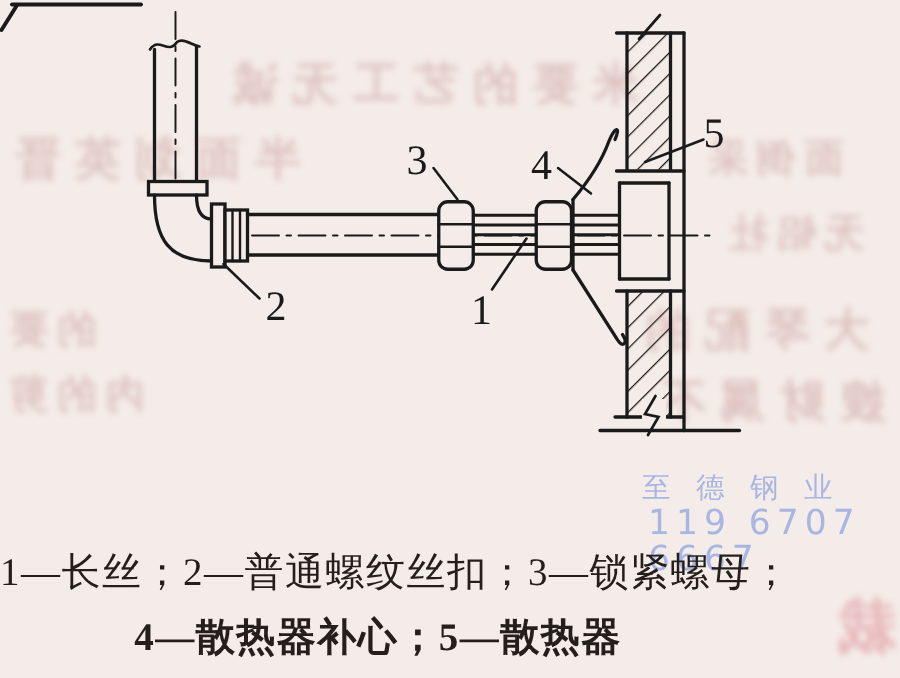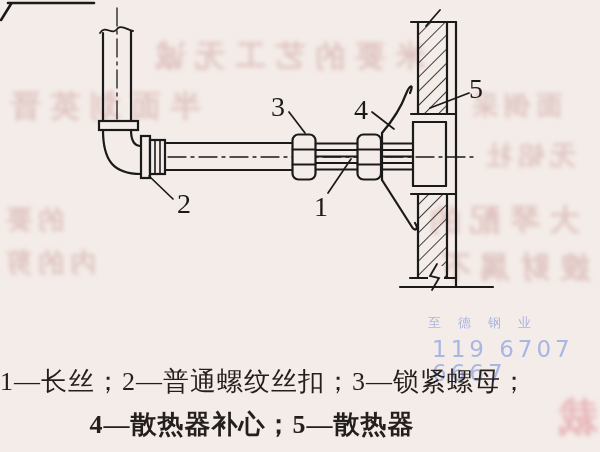--- a/index.html
+++ b/index.html
@@ -28,21 +28,21 @@
   .caption{
     position:absolute;top:314px;left:0;width:600px;
     display:flex;justify-content:center;align-items:baseline;gap:26px;
     font-size:31px;color:#241f1d;letter-spacing:2px;
   }
   
   .wm{
     position:absolute;color:#a9b5e2;line-height:1.05;
     font-family:"DejaVu Sans",sans-serif;
   }
-  .wm-name{top:316px;left:428px;font-size:13px;letter-spacing:17px;}
+  .wm-name{top:316px;left:428px;font-size:19px;letter-spacing:17px;}
   .wm-phone{top:337px;left:432px;font-size:23px;letter-spacing:4px;}
   
   .legend{
     position:absolute;left:0;width:600px;text-align:center;
     color:#241f1d;box-sizing:border-box;padding-right:96px;
     font-size:26px;letter-spacing:1px;white-space:nowrap;
   }
   .legend.line1{top:364px;}
   .legend.line2{top:407px;font-weight:bold;}
   svg text{font-family:"Liberation Serif","DejaVu Serif",serif;font-size:28px;fill:#1a1a1a;}

